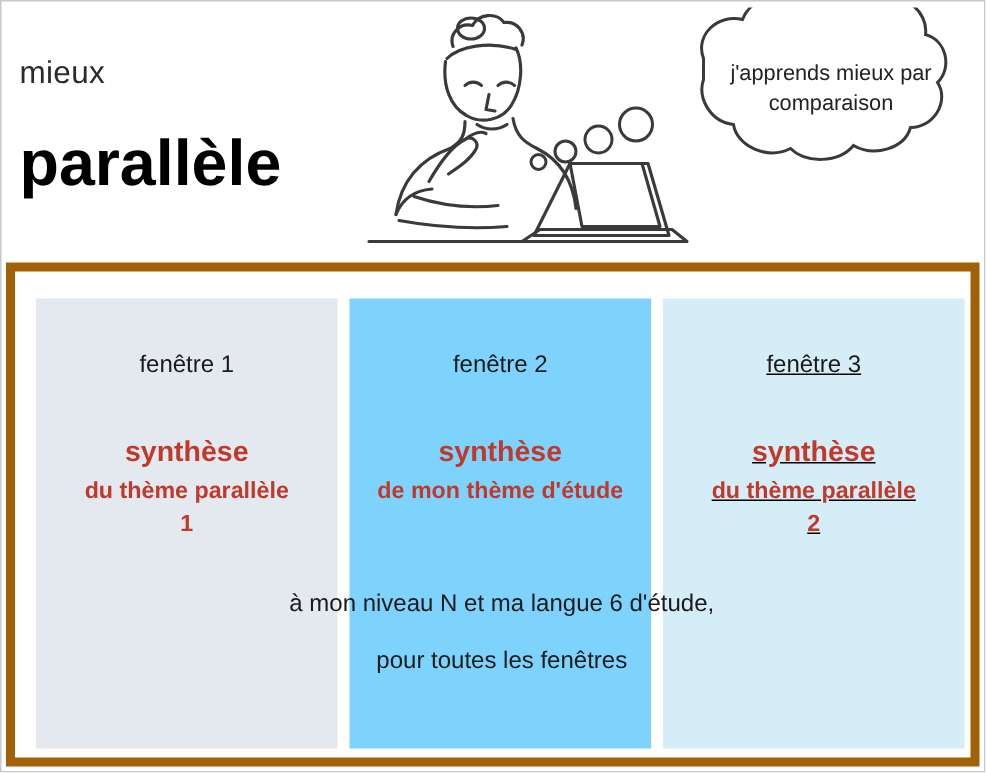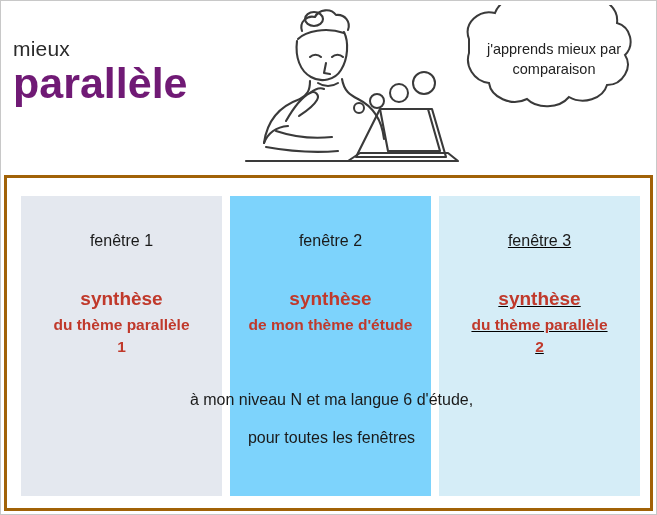--- a/index.html
+++ b/index.html
@@ -35,24 +35,24 @@
     position: absolute;
     left: 12px;
     top: 36px;
     font-size: 21px;
     color: #2b2b2b;
     letter-spacing: 0.2px;
   }
   .mode-title {
     position: absolute;
     left: 12px;
-    top: 58px;
+    top: 84px;
     font-size: 43px;
     font-weight: bold;
-    color: #701a75;
+    color: #000000;
     letter-spacing: 0px;
   }
 
   
   .bubble-wrap {
     position: absolute;
     left: 340px;
     top: 4px;
     width: 310px;
     height: 140px;
@@ -77,21 +77,21 @@
     height: 172px;
   }
 
   
   .panel {
     position: absolute;
     left: 3px;
     top: 174px;
     width: 649px;
     height: 336px;
-    border: 3px solid #a16207;
+    border: 6px solid #a16207;
     background: #ffffff;
     box-sizing: border-box;
   }
   .columns {
     position: absolute;
     left: 14px;
     top: 18px;
     width: 621px;
     height: 300px;
     display: flex;

